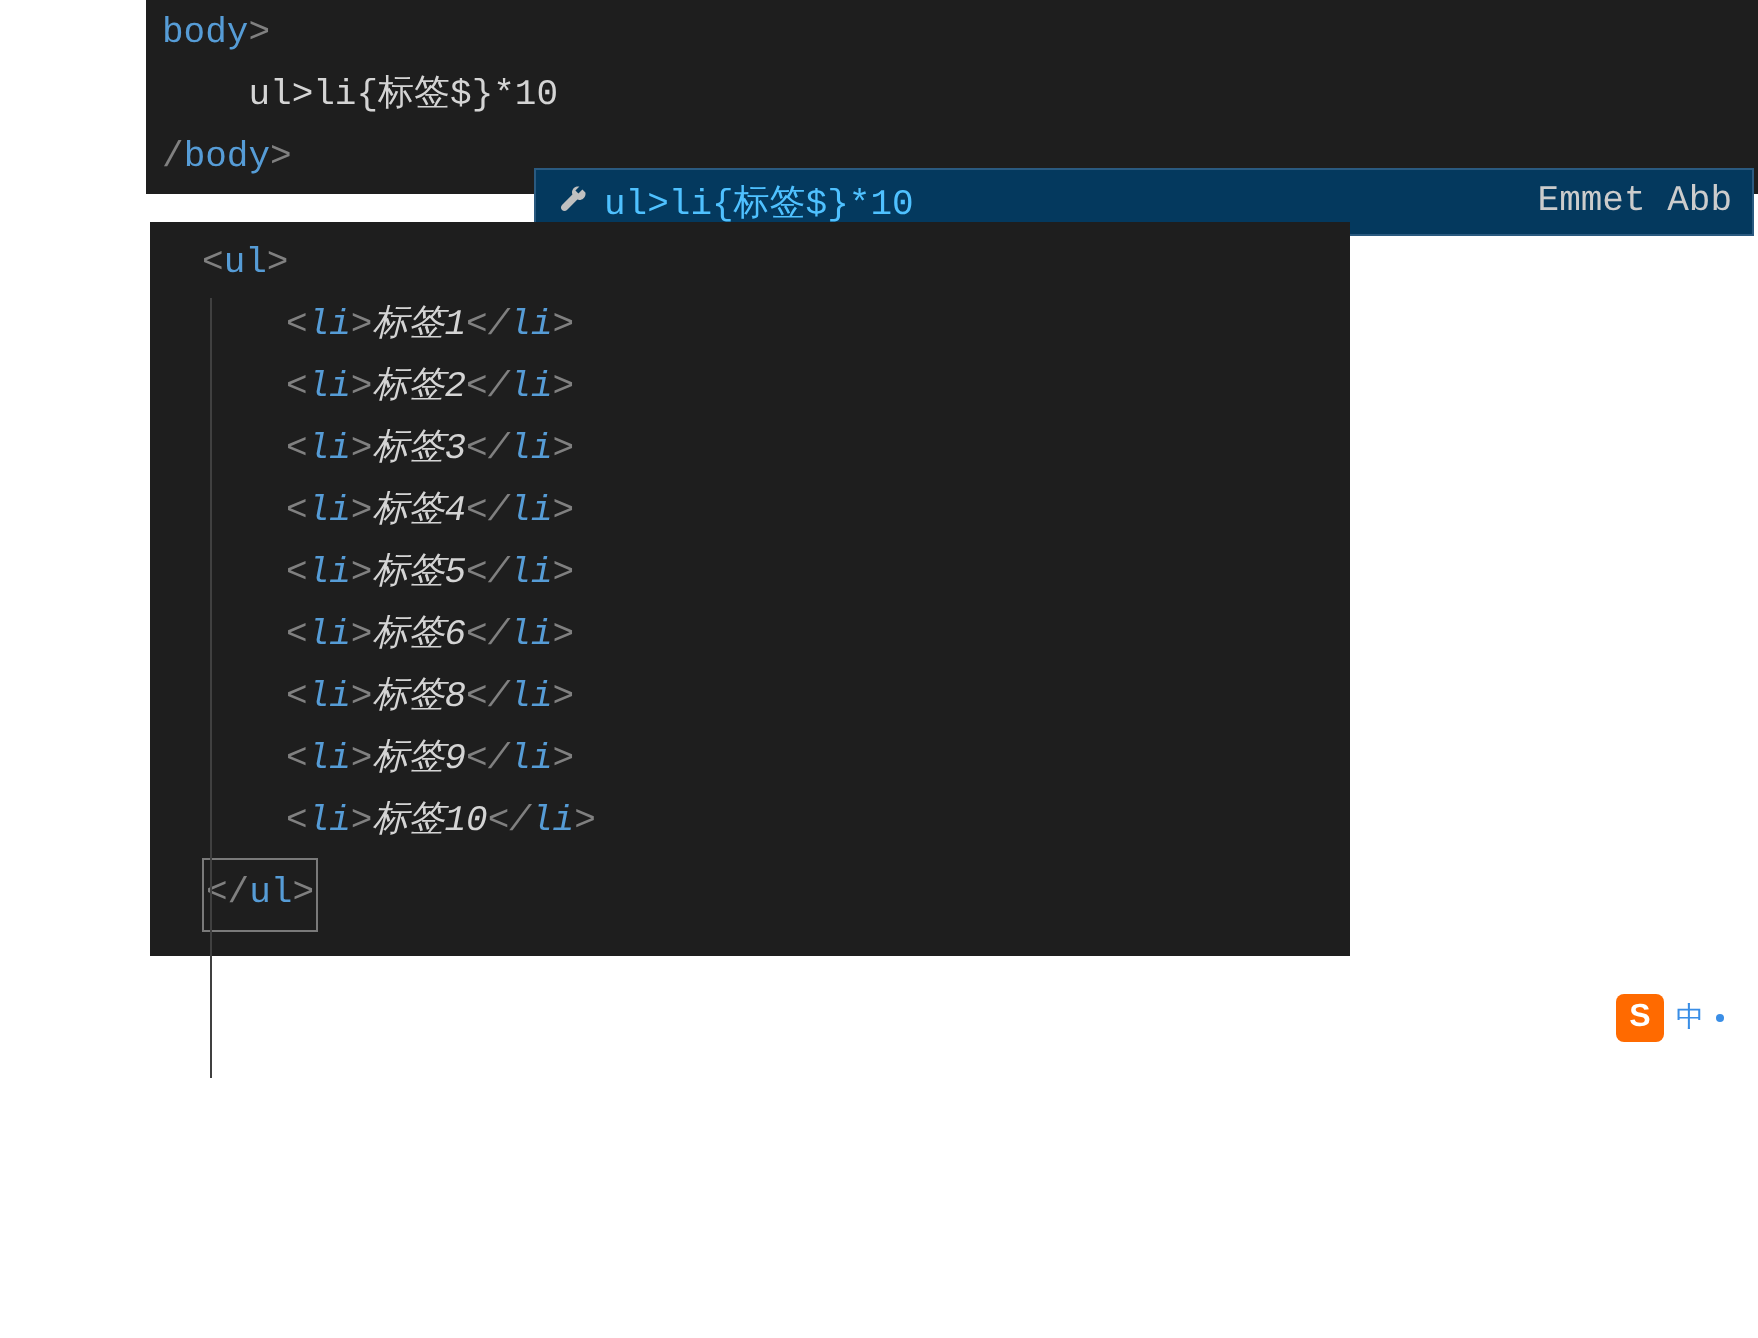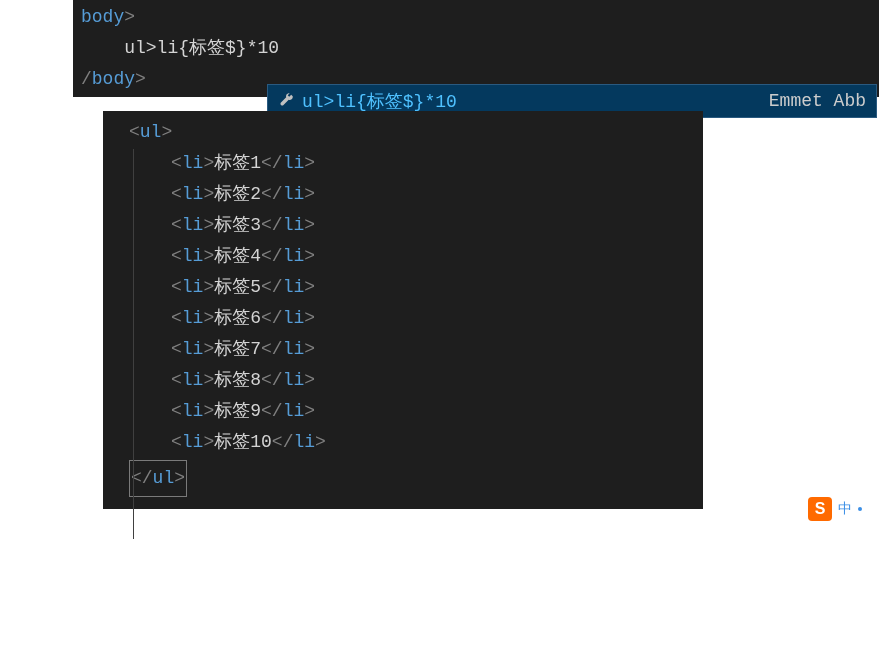--- a/index.html
+++ b/index.html
@@ -56,30 +56,30 @@
       margin-left: auto;
       color: #cccccc;
     }
     .editor-top-wrap {
       position: relative;
       padding-left: 16px;
     }
     .editor-bottom {
       background: #1e1e1e;
       width: 600px;
-      margin-left: 103px;
+      margin-left: 75px;
       margin-top: 14px;
       padding: 6px 0 10px 0;
       position: relative;
     }
     .editor-bottom .code-line {
       padding-left: 20px;
     }
     .indent1 { padding-left: 26px !important; }
-    .indent2 { padding-left: 68px !important; }
+    .indent2 { padding-left: 68px !important; font-style: italic; }
     .guide-line {
       position: absolute;
       left: 30px;
       top: 38px;
       width: 1px;
       height: 390px;
       background: #404040;
     }
     .cursor-highlight {
       border: 1px solid #7a7a7a;
@@ -142,21 +142,20 @@
 <div class="editor-bottom">
   <div class="guide-line"></div>
   <div class="code-line indent1"><span class="tag-bracket">&lt;</span><span class="tag-name">ul</span><span class="tag-bracket">&gt;</span></div>
   <div id="li-container">
       <div class="code-line indent2"><span class="tag-bracket">&lt;</span><span class="tag-name">li</span><span class="tag-bracket">&gt;</span><span class="text-content">标签1</span><span class="tag-bracket">&lt;/</span><span class="tag-name">li</span><span class="tag-bracket">&gt;</span></div>
       <div class="code-line indent2"><span class="tag-bracket">&lt;</span><span class="tag-name">li</span><span class="tag-bracket">&gt;</span><span class="text-content">标签2</span><span class="tag-bracket">&lt;/</span><span class="tag-name">li</span><span class="tag-bracket">&gt;</span></div>
       <div class="code-line indent2"><span class="tag-bracket">&lt;</span><span class="tag-name">li</span><span class="tag-bracket">&gt;</span><span class="text-content">标签3</span><span class="tag-bracket">&lt;/</span><span class="tag-name">li</span><span class="tag-bracket">&gt;</span></div>
       <div class="code-line indent2"><span class="tag-bracket">&lt;</span><span class="tag-name">li</span><span class="tag-bracket">&gt;</span><span class="text-content">标签4</span><span class="tag-bracket">&lt;/</span><span class="tag-name">li</span><span class="tag-bracket">&gt;</span></div>
       <div class="code-line indent2"><span class="tag-bracket">&lt;</span><span class="tag-name">li</span><span class="tag-bracket">&gt;</span><span class="text-content">标签5</span><span class="tag-bracket">&lt;/</span><span class="tag-name">li</span><span class="tag-bracket">&gt;</span></div>
       <div class="code-line indent2"><span class="tag-bracket">&lt;</span><span class="tag-name">li</span><span class="tag-bracket">&gt;</span><span class="text-content">标签6</span><span class="tag-bracket">&lt;/</span><span class="tag-name">li</span><span class="tag-bracket">&gt;</span></div>
-      <div class="code-line indent2"><span class="tag-bracket">&lt;</span><span class="tag-name">li</span><span class="tag-bracket">&gt;</span><span class="text-content">标签7</span><span class="tag-bracket">&lt;/</span><span class="tag-name">li</span><span class="tag-bracket">&gt;</span></div>
       <div class="code-line indent2"><span class="tag-bracket">&lt;</span><span class="tag-name">li</span><span class="tag-bracket">&gt;</span><span class="text-content">标签8</span><span class="tag-bracket">&lt;/</span><span class="tag-name">li</span><span class="tag-bracket">&gt;</span></div>
       <div class="code-line indent2"><span class="tag-bracket">&lt;</span><span class="tag-name">li</span><span class="tag-bracket">&gt;</span><span class="text-content">标签9</span><span class="tag-bracket">&lt;/</span><span class="tag-name">li</span><span class="tag-bracket">&gt;</span></div>
       <div class="code-line indent2"><span class="tag-bracket">&lt;</span><span class="tag-name">li</span><span class="tag-bracket">&gt;</span><span class="text-content">标签10</span><span class="tag-bracket">&lt;/</span><span class="tag-name">li</span><span class="tag-bracket">&gt;</span></div>
     </div>
   <div class="code-line indent1"><span class="cursor-highlight"><span class="tag-bracket">&lt;/</span><span class="tag-name">ul</span><span class="tag-bracket">&gt;</span></span></div>
 </div>
 
 <div class="ime-badge">
   <span class="ime-icon">S</span>
   <span class="ime-text">中</span>

